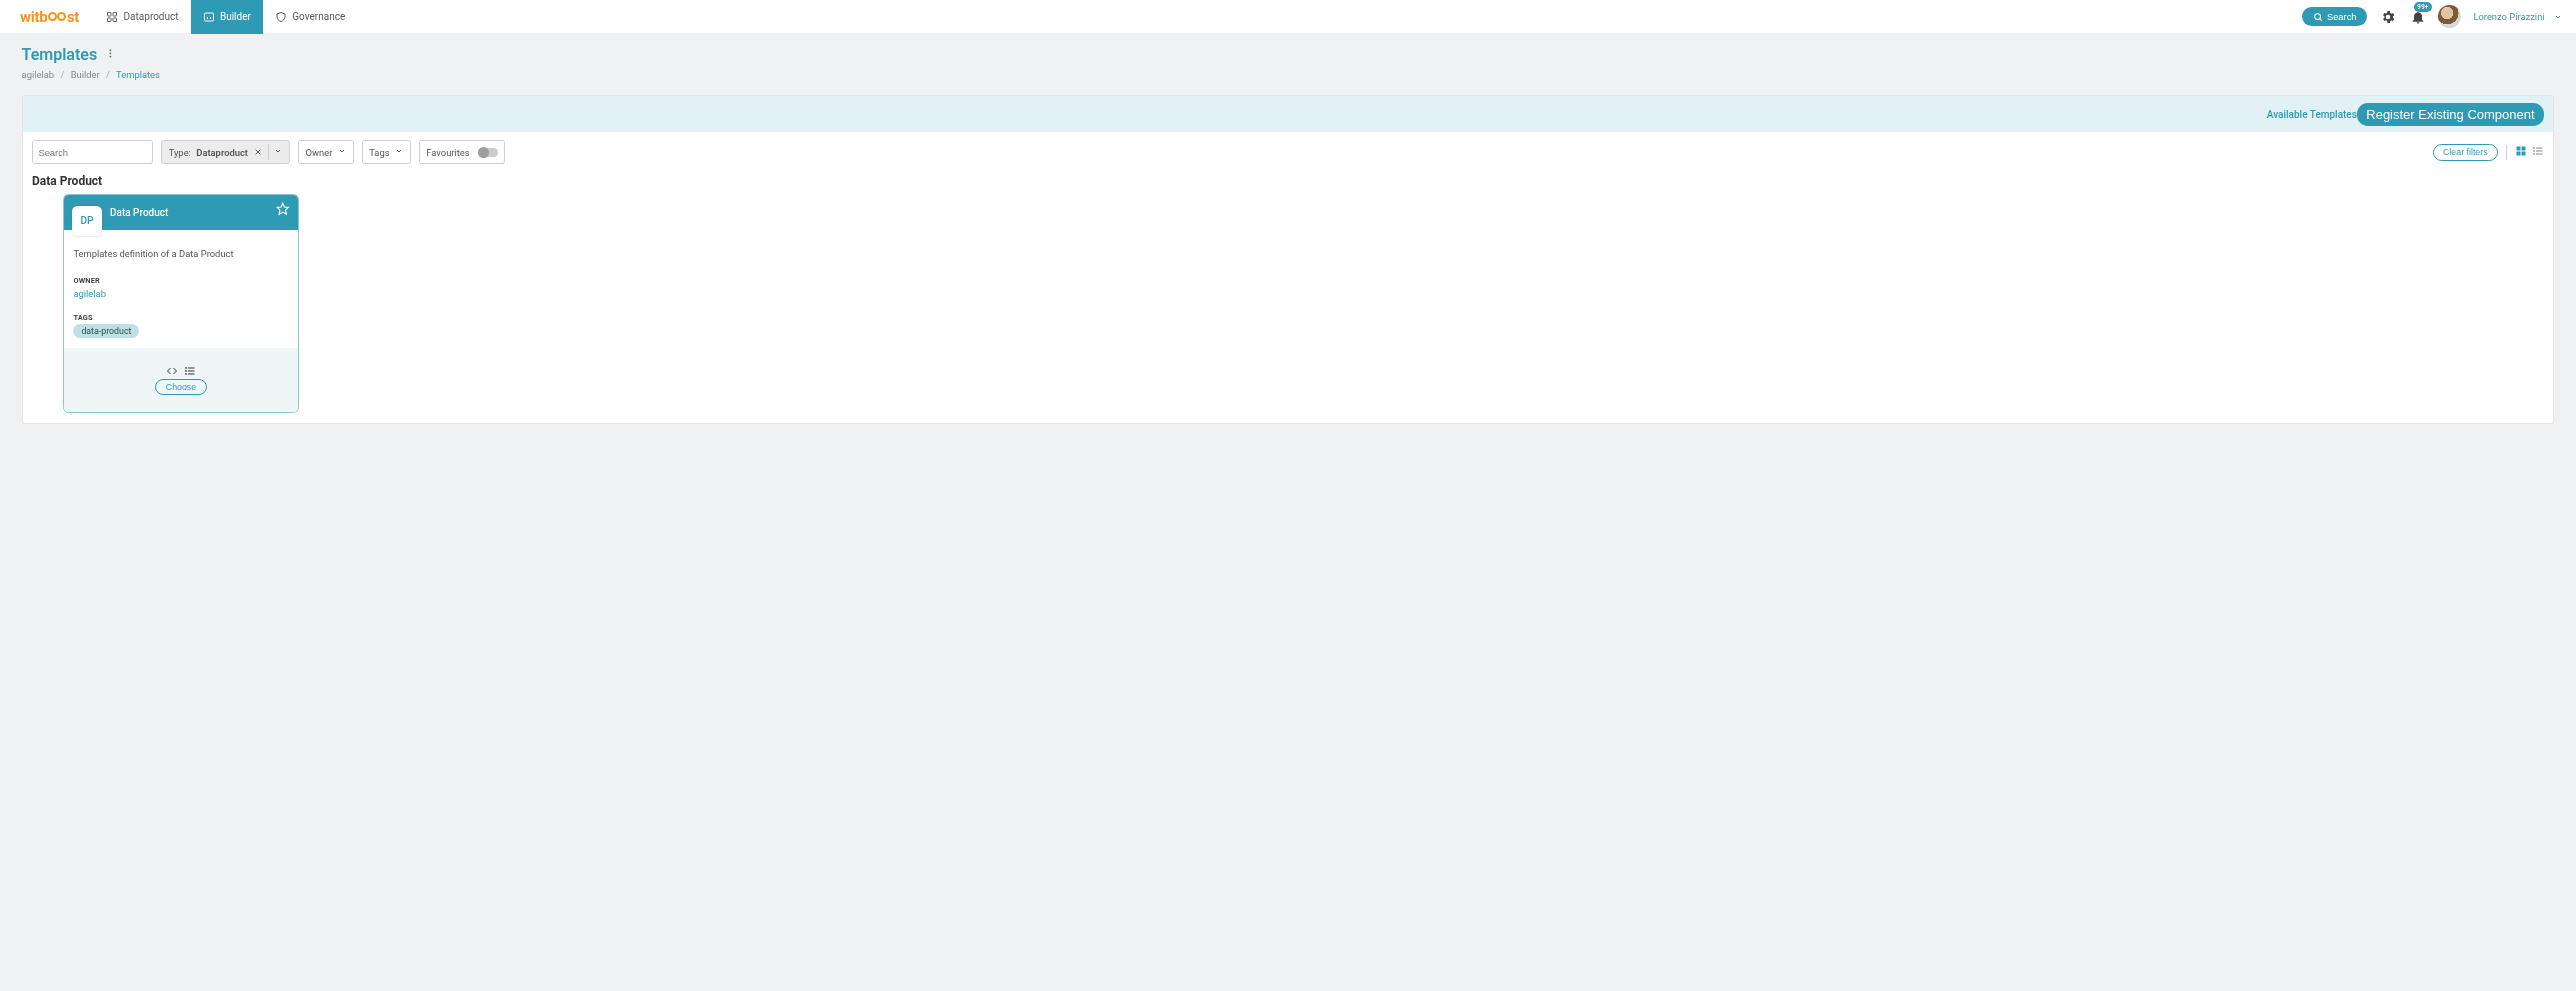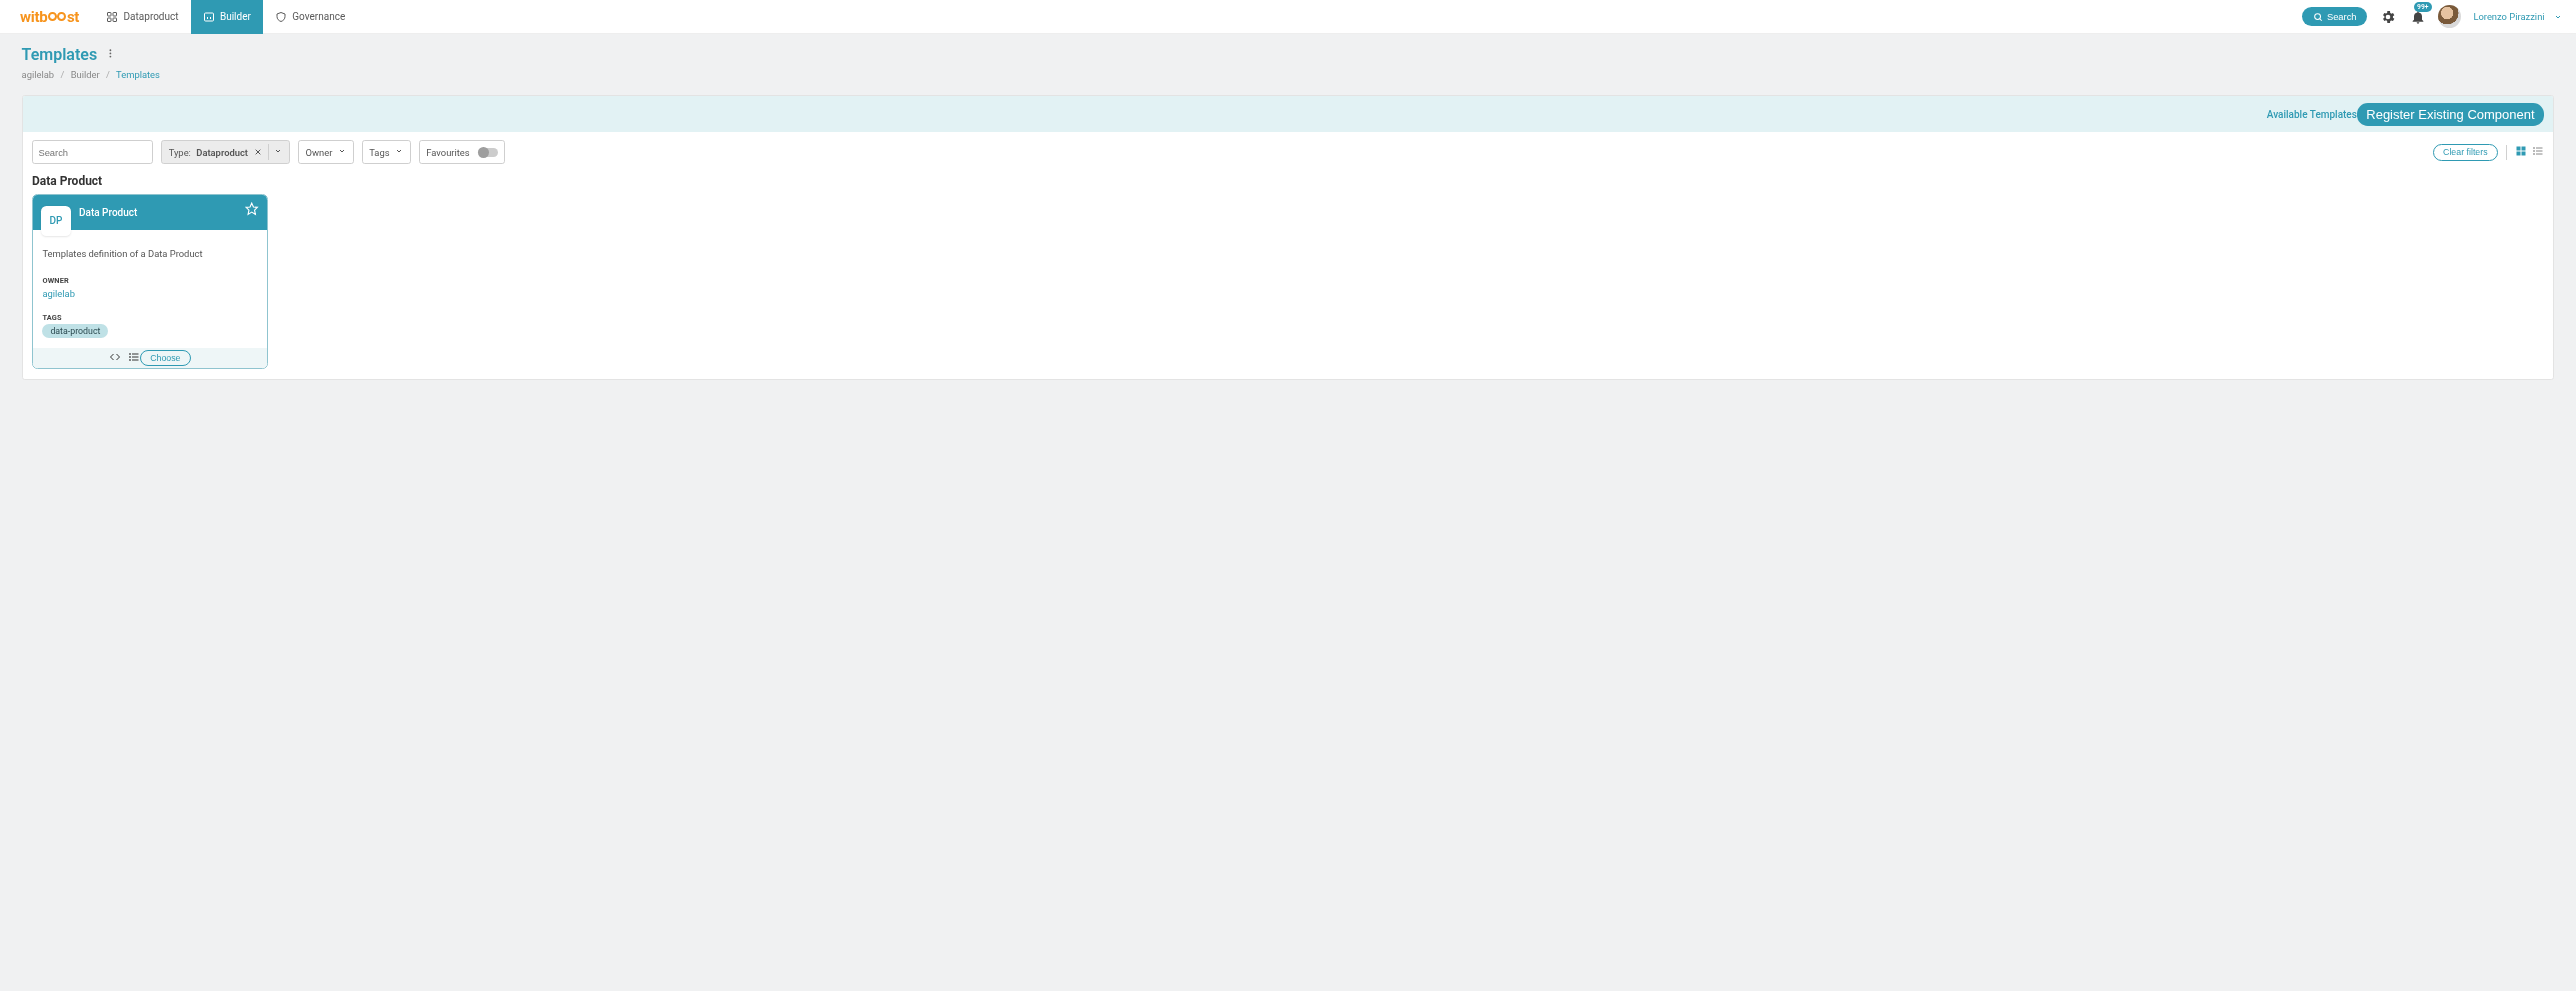--- a/index.html
+++ b/index.html
@@ -140,21 +140,21 @@
   .view-icons { display:flex; gap:5.4px; }
   .view-icon { color:#888; cursor:pointer; }
   .view-icon.active { color:#2f9ab3; }
 
   .section-title {
     font-size:12px; font-weight:700; color:#333;
     padding:5.4px 9.4px 6.7px;
   }
 
   
-  .cards { padding:0 9.4px 10.8px; display:flex; flex-wrap:wrap; gap:10.8px; }
+  .cards { padding:0 9.4px 10.8px; display:flex; flex-wrap:wrap; gap:10.8px;margin-left:31px; }
   .card {
     width:236px;
     border:1px solid #8fc4cf;
     border-radius:5.4px;
     overflow:hidden;
     background:#fff;
     display:flex; flex-direction:column;
   }
   .card-head {
     background:#2f9ab3; color:#fff;
@@ -174,22 +174,22 @@
   .star { position:absolute; top:6.7px; right:8px; color:#fff; cursor:pointer; }
   .card-body { padding:17.5px 9.4px 9.4px; flex:1; }
   .card-desc { color:#555; font-size:9.4px; margin-bottom:17.5px; }
   .card-label { font-size:7.4px; font-weight:700; color:#444; letter-spacing:0.2px; margin-bottom:2.7px; }
   .card-owner { color:#2f9ab3; font-size:9.4px; margin-bottom:13.5px; }
   .tag-pill {
     display:inline-block; background:#bfe1e6; color:#2b4a50;
     border-radius:8px; padding:2px 8px; font-size:8.8px;
   }
   .card-foot {
-    background:#eef6f7; padding:2px 8px;
-    display:flex; align-items:center; justify-content:center;
+    background:#eef6f7; padding:17px 8px;
+    display:flex; align-items:center; justify-content:center;flex-direction:column;
   }
   .foot-icons { display:flex; gap:6.7px; color:#333; }
   .choose-btn {
     border:0.7px solid #2f9ab3; color:#2f9ab3; background:transparent;
     border-radius:9.4px; padding:2px 9.4px; font-size:8.8px; cursor:pointer;
   }
 </style>
 </head>
 <body>
 

